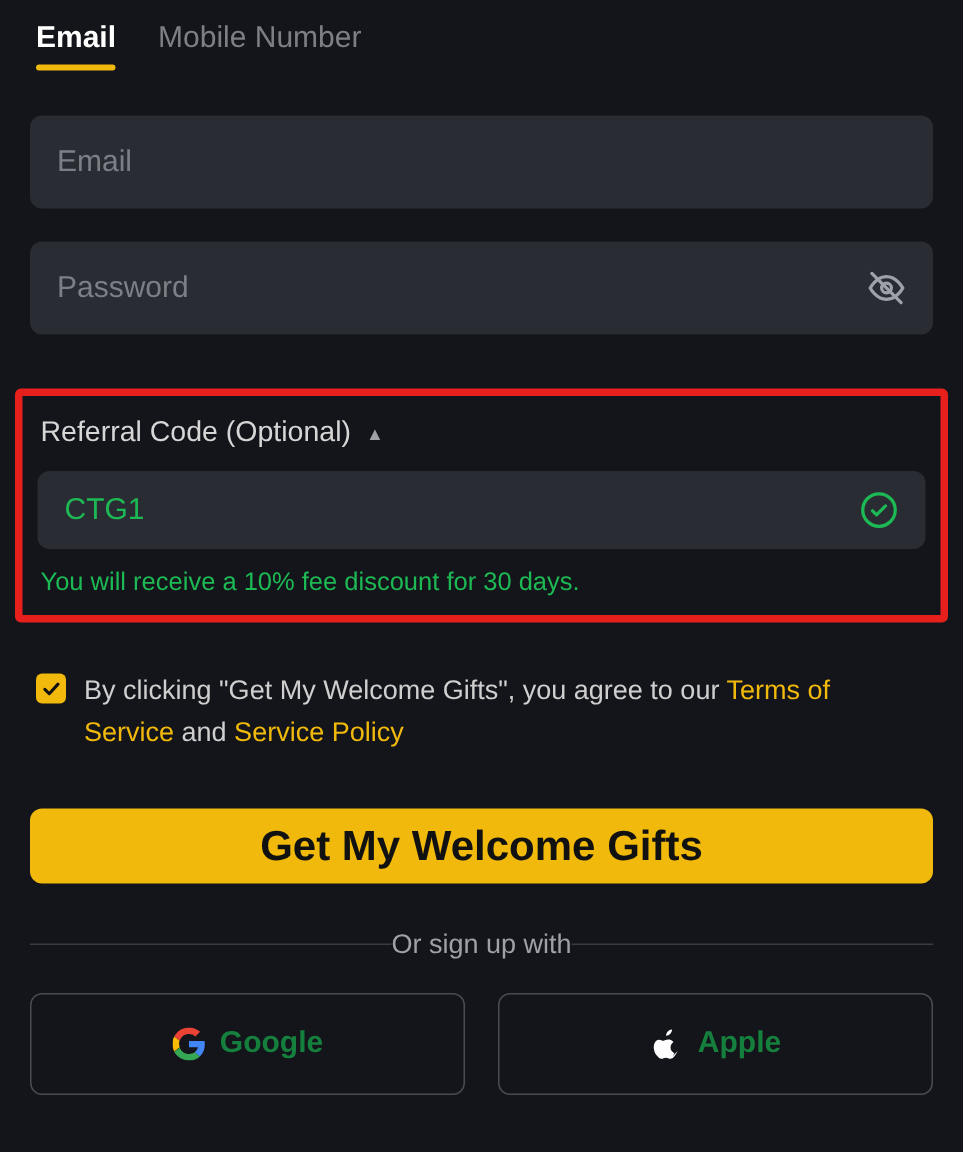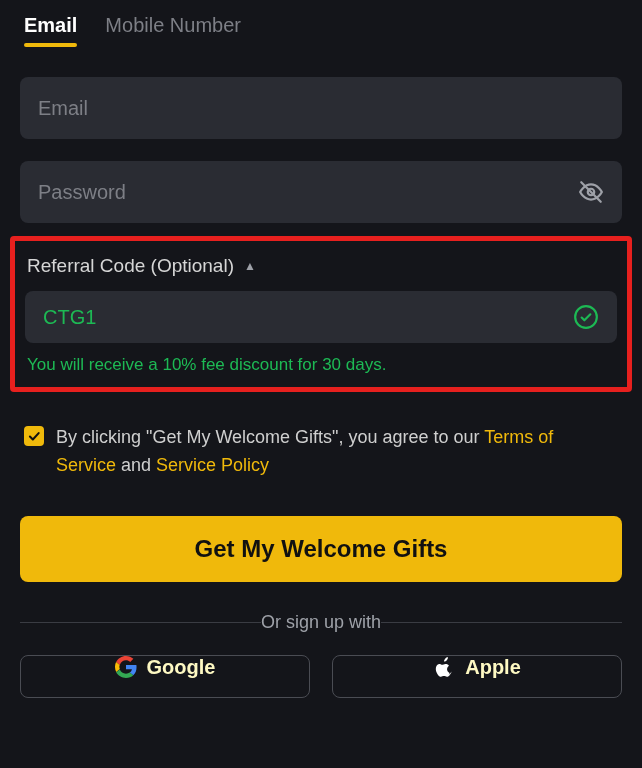--- a/index.html
+++ b/index.html
@@ -53,21 +53,21 @@
     outline: none;
     font-size: 20px;
     color: #e6e6e6;
     flex: 1;
   }
   .field input::placeholder { color: #7d7f86; }
   .eye-icon { color: #9ea1a8; cursor: pointer; display:flex; }
   .highlight-box {
     border: 5px solid #e7201e;
     border-radius: 4px;
-    margin-top: 13px;
+    margin-top: 36px;
     margin-left: -10px;
     margin-right: -10px;
     padding: 14px 10px 12px 10px;
   }
   .ref-header {
     display: flex;
     align-items: center;
     gap: 10px;
     font-size: 19px;
     color: #d6d6d6;
@@ -122,54 +122,54 @@
   .checkbox svg { width: 14px; height: 14px; }
   .agree-text {
     font-size: 18px;
     line-height: 1.55;
     color: #cfcfcf;
   }
   .agree-text a { color: #f0b90b; text-decoration: none; cursor: pointer; }
   .primary-btn {
     background: #f0b90b;
     color: #111;
-    font-size: 24px;
+    font-size: 28px;
     font-weight: 600;
     border: none;
     border-radius: 8px;
     width: 100%;
-    height: 66px;
+    height: 50px;
     margin-top: 36px;
     cursor: pointer;
   }
   .or-row {
     display: flex;
     align-items: center;
     gap: 0;
     margin-top: 30px;
     color: #9ea1a8;
     font-size: 18px;
   }
   .or-row .line { flex:1; height:1px; background:#3a3c43; }
   .social-row {
     display: flex;
     gap: 22px;
     margin-top: 22px;
   }
   .social-btn {
     flex: 1;
-    height: 43px;
+    height: 68px;
     background: transparent;
     border: 1px solid #4a4c53;
     border-radius: 8px;
-    color: #fef9c3;
+    color: #15803d;
     font-size: 20px;
     font-weight: 600;
     display: flex;
-    align-items: flex-start;
+    align-items: center;
     justify-content: center;
     gap: 10px;
     cursor: pointer;
   }
   .g-icon { display:flex; }
 </style>
 </head>
 <body>
 
 <div class="container">

